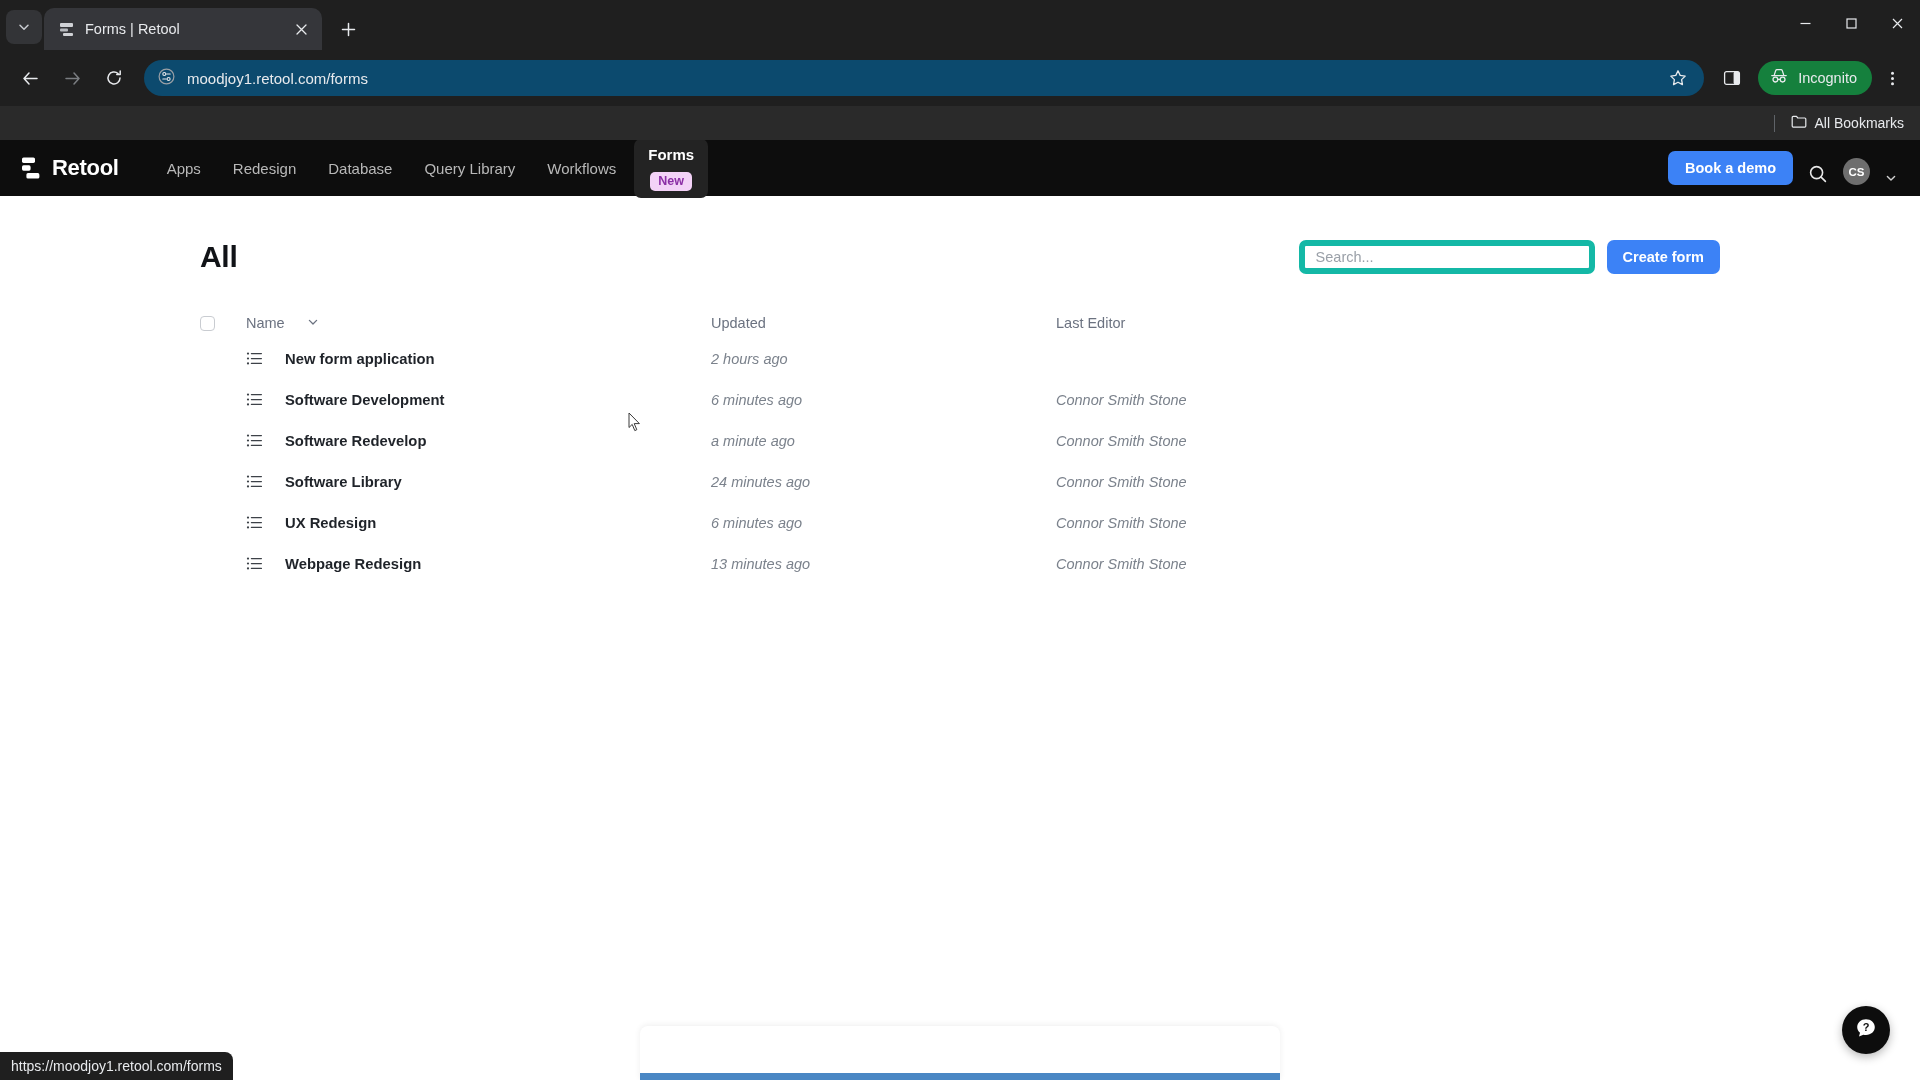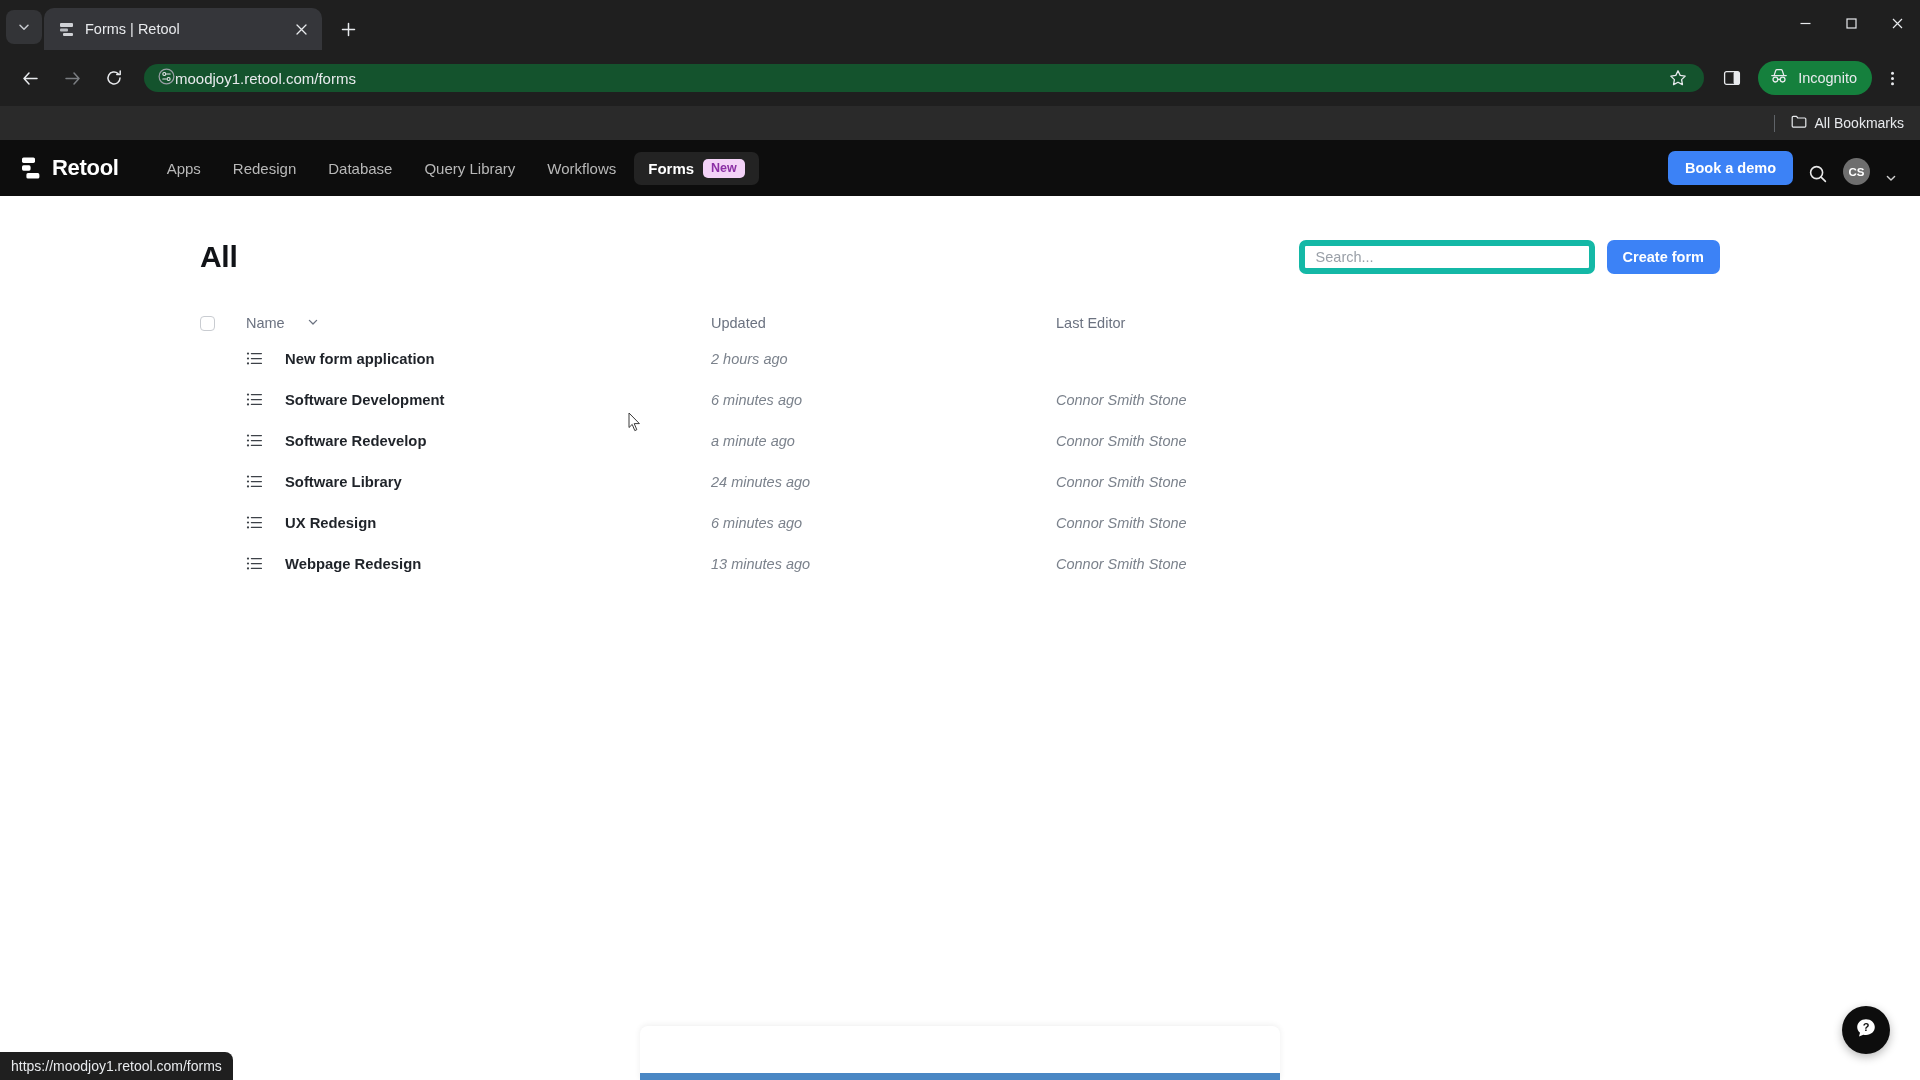--- a/index.html
+++ b/index.html
@@ -53,23 +53,23 @@
   .toolbar {
     height: 56px; background: #1f1f1f;
     display: flex; align-items: center; padding: 0 10px; gap: 2px;
     flex: 0 0 56px;
   }
   .navbtn {
     width: 40px; height: 40px; border-radius: 50%;
     display: flex; align-items: center; justify-content: center;
   }
   .omnibox {
-    flex: 1; height: 28px; background: #14532d; border-radius: 18px;
+    flex: 1; height: 36px; background: #0c4a6e; border-radius: 18px;
     display: flex; align-items: center; padding: 0 8px 0 14px;
-    margin: 0 8px; position: relative;
+    margin: 0 8px; gap: 12px; position: relative;
   }
   .omni-url { color: #e8eaed; font-size: 15px; flex: 1; }
   .omni-right { display: flex; align-items: center; gap: 4px; }
   .tool-icon {
     width: 36px; height: 36px; border-radius: 50%;
     display: flex; align-items: center; justify-content: center;
   }
   .incognito-pill {
     height: 34px; border-radius: 17px; background: #15803d;
     display: flex; align-items: center; gap: 9px; padding: 0 15px 0 11px;
@@ -98,21 +98,21 @@
   .rt-logo { display: flex; align-items: center; gap: 9px; margin-right: 34px; }
   .rt-logo-mark { width: 21px; height: 22px; position: relative; }
   .rt-logo-text { color: #ffffff; font-size: 22px; font-weight: 700; letter-spacing: -0.3px; }
   .rt-links { display: flex; align-items: center; gap: 4px; }
   .rt-link {
     color: #b8b8b8; font-size: 15px; padding: 7px 14px; border-radius: 7px;
     white-space: nowrap;
   }
   .rt-link.active {
     color: #ffffff; font-weight: 700; background: #232323;
-    display: flex; align-items: center; gap: 9px;
+    display: flex; align-items: center; gap: 9px; flex-direction: column;
   }
   .rt-badge {
     background: #f3d2f7; color: #8b2fa5; font-size: 12.5px; font-weight: 600;
     border-radius: 5px; padding: 2px 8px 3px;
   }
   .rt-nav-right { margin-left: auto; display: flex; align-items: flex-end; gap: 14px; }
   .rt-demo {
     background: #3c82f6; color: #ffffff; font-size: 14.5px; font-weight: 700;
     border-radius: 7px; padding: 9px 17px; border: none; cursor: pointer;
     font-family: "Liberation Sans", sans-serif;

